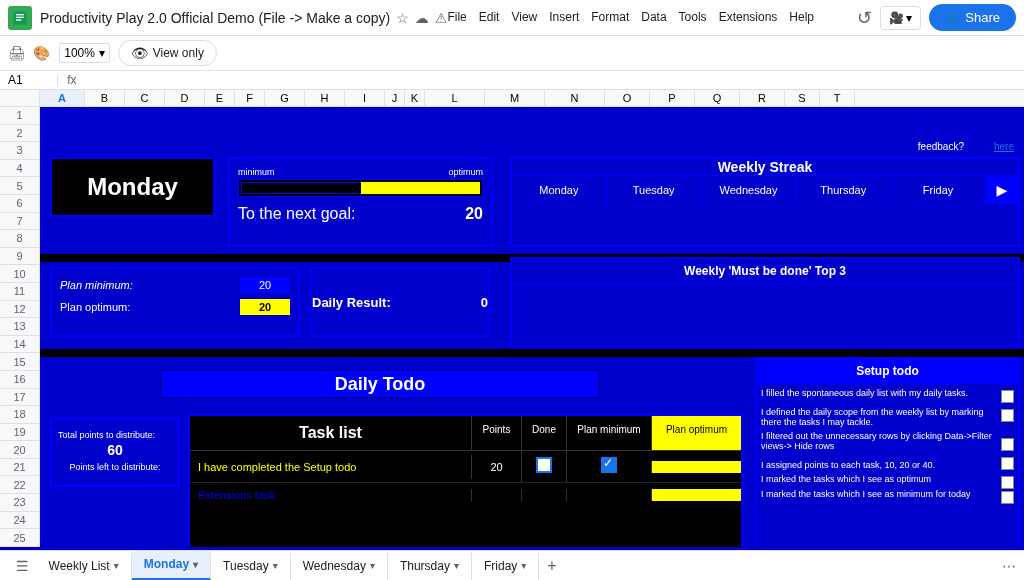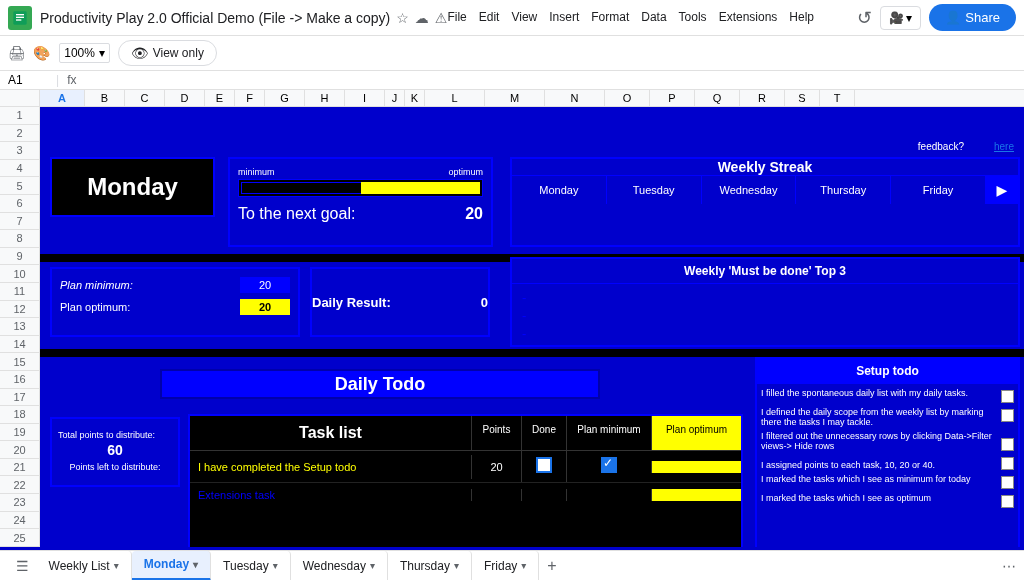--- a/index.html
+++ b/index.html
@@ -255,26 +255,26 @@
                 <div style="width:13px;height:13px;border:1px solid #888;background:#fff;flex-shrink:0;margin-top:2px;"></div>
               </div>
               <div style="display:flex;align-items:flex-end;gap:4px;margin-bottom:4px;">
                 <span style="color:#fff;font-size:9px;flex:1;">I filtered out the unnecessary rows by clicking Data-&gt;Filter views-&gt; Hide rows</span>
                 <div style="width:13px;height:13px;border:1px solid #888;background:#fff;flex-shrink:0;margin-top:2px;"></div>
               </div>
               <div style="display:flex;align-items:flex-end;gap:4px;margin-bottom:4px;">
                 <span style="color:#fff;font-size:9px;flex:1;">I assigned points to each task, 10, 20 or 40.</span>
                 <div style="width:13px;height:13px;border:1px solid #888;background:#fff;flex-shrink:0;margin-top:2px;"></div>
               </div>
+              <div style="display:flex;align-items:flex-start;gap:4px;">
+                <span style="color:#fff;font-size:9px;flex:1;">I marked the tasks which I see as optimum</span>
+                <div style="width:13px;height:13px;border:1px solid #888;background:#fff;flex-shrink:0;margin-top:2px;"></div>
+              </div>
               <div style="display:flex;align-items:flex-start;gap:4px;margin-bottom:4px;">
                 <span style="color:#fff;font-size:9px;flex:1;">I marked the tasks which I see as minimum for today</span>
-                <div style="width:13px;height:13px;border:1px solid #888;background:#fff;flex-shrink:0;margin-top:2px;"></div>
-              </div>
-              <div style="display:flex;align-items:flex-start;gap:4px;">
-                <span style="color:#fff;font-size:9px;flex:1;">I marked the tasks which I see as optimum</span>
                 <div style="width:13px;height:13px;border:1px solid #888;background:#fff;flex-shrink:0;margin-top:2px;"></div>
               </div>
             </div>
           </div>
 
           <div style="position:absolute;top:278px;left:10px;width:130px;height:70px;background:#0000cc;border:2px solid #00f;padding:6px;display:flex;flex-direction:column;justify-content:center;">
             <div style="color:#fff;font-size:9px;text-align:left;line-height:1.3;">Total points to distribute:</div>
             <div style="color:#fff;font-size:14px;font-weight:bold;text-align:center;">60</div>
             <div style="color:#fff;font-size:9px;text-align:center;line-height:1.3;margin-top:4px;">Points left to distribute:</div>
           </div>

